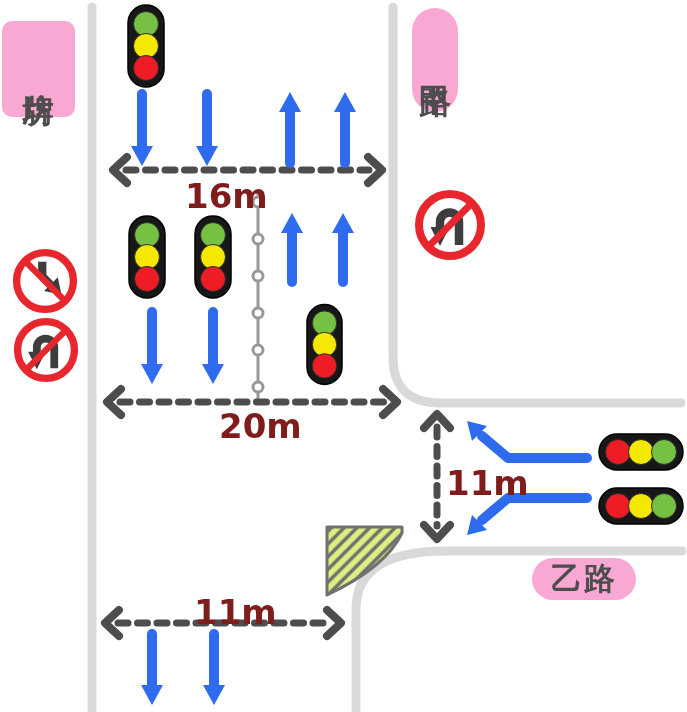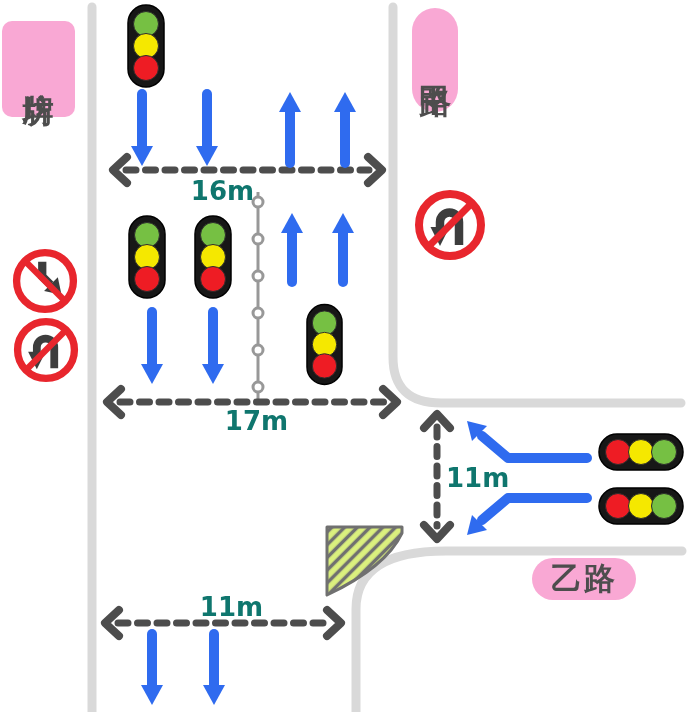--- a/index.html
+++ b/index.html
@@ -11,21 +11,21 @@
   .road-pill{
     position:absolute;background:#f9a8d4;color:#4d4d4d;font-weight:bold;
     display:flex;align-items:center;justify-content:center;
     font-family:"DejaVu Sans","Liberation Sans",sans-serif;
   }
   .pill-vertical{
     writing-mode:vertical-rl;text-orientation:upright;
     line-height:1.05;
   }
   .measure-label{
-    position:absolute;color:#0f766e;font-weight:bold;font-size:26px;
+    position:absolute;color:#7f1d1d;font-weight:bold;font-size:34px;
     text-align:center;font-family:"DejaVu Sans","Liberation Sans",sans-serif;
     white-space:nowrap;
   }
 </style>
 </head>
 <body>
 
 <div id="stage">
 
   <svg id="diagram-svg" width="687" height="712" viewBox="0 0 687 712">
@@ -179,19 +179,19 @@
   </svg>
 
   <div class="road-pill pill-vertical" style="left:2px;top:21px;width:73px;height:96px;border-radius:10px;font-size:31px;">牌坊</div>
 
   <div class="road-pill pill-vertical" style="left:412px;top:8px;width:46px;height:104px;border-radius:23px;font-size:32px;">甲路</div>
 
   <div class="road-pill" style="left:532px;top:558px;width:104px;height:42px;border-radius:21px;font-size:31px;letter-spacing:2px;">乙路</div>
 
   <div class="measure-label" style="left:185px;top:176px;width:75px;">16m</div>
 
-  <div class="measure-label" style="left:219px;top:406px;width:75px;">17m</div>
+  <div class="measure-label" style="left:219px;top:406px;width:75px;">20m</div>
 
   <div class="measure-label" style="left:446px;top:463px;text-align:left;">11m</div>
 
   <div class="measure-label" style="left:194px;top:592px;width:75px;">11m</div>
 
 </div>
 
 </body></html>

